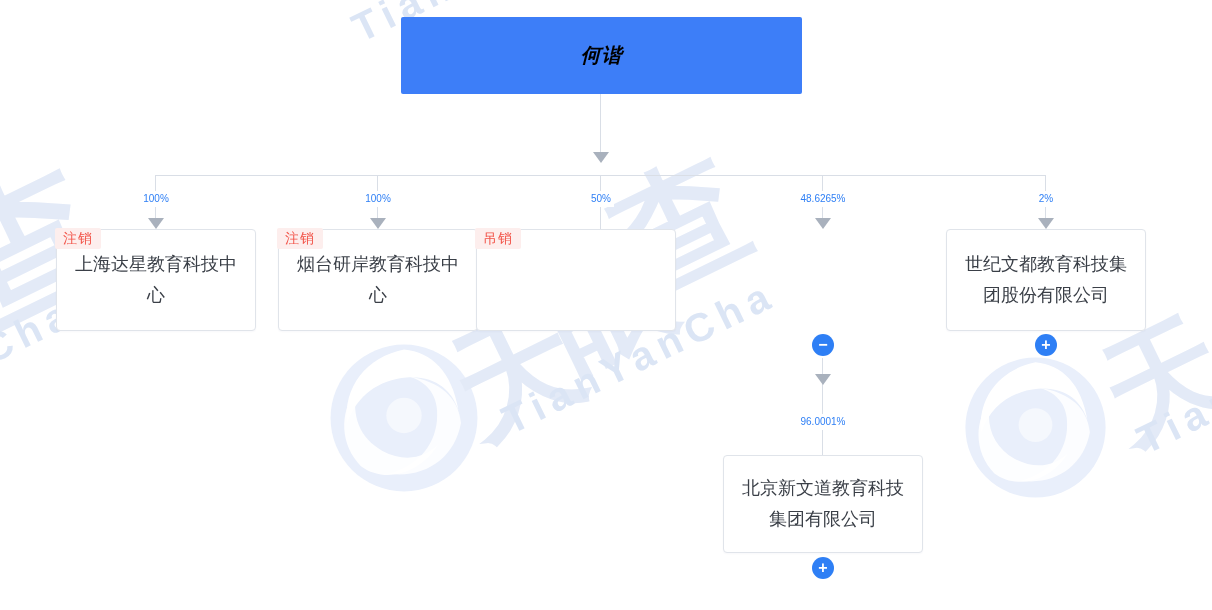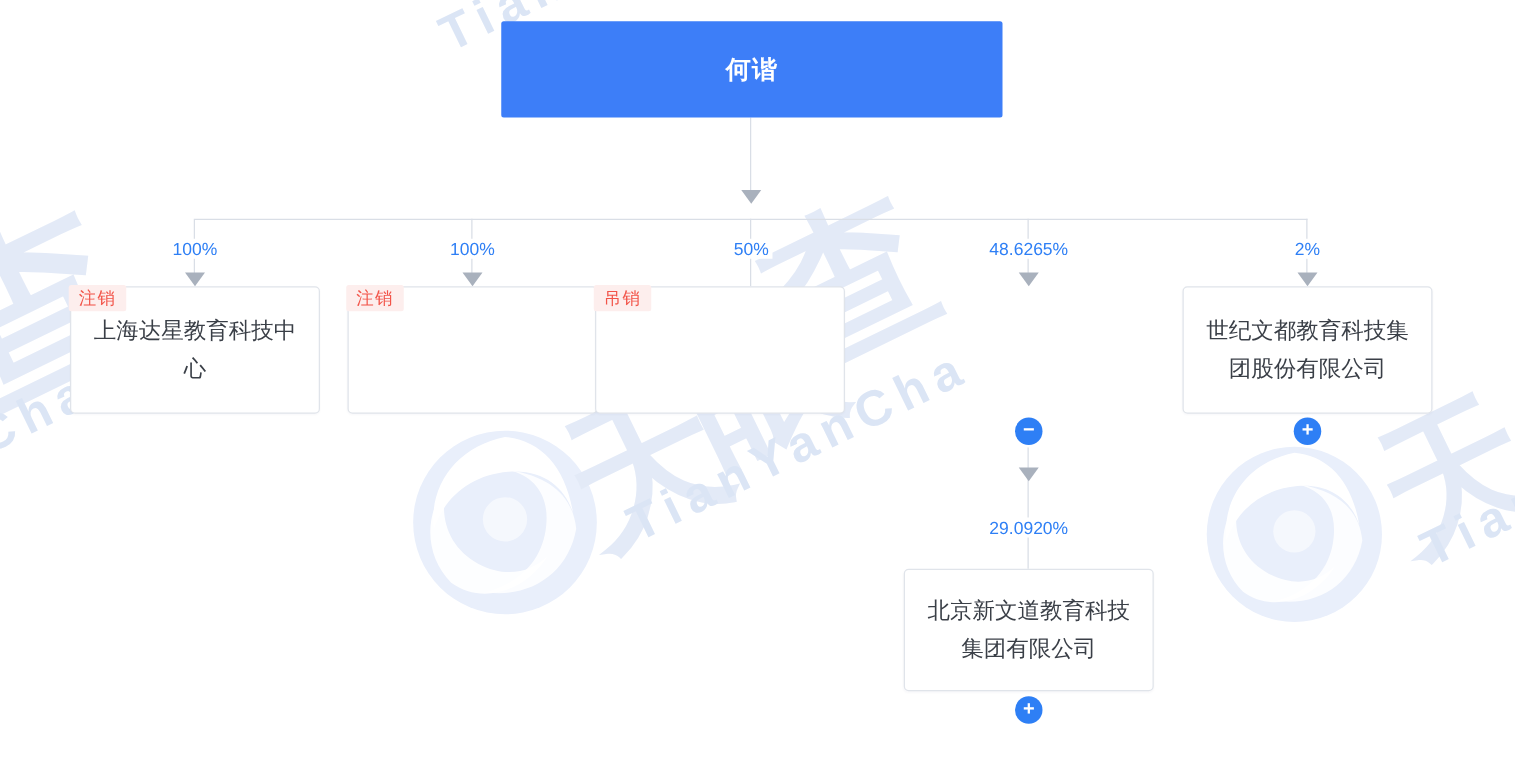--- a/index.html
+++ b/index.html
@@ -15,38 +15,38 @@
   .wm-logo svg{display:block;}
   
   .vline{position:absolute;width:1px;background:#d9dee6;z-index:1;}
   .hline{position:absolute;height:1px;background:#d9dee6;z-index:1;}
   .arrow-down{position:absolute;width:0;height:0;z-index:2;
     border-left:8px solid transparent;border-right:8px solid transparent;
     border-top:11px solid #a9b1bd;}
   
   .root-node{
     position:absolute;left:401px;top:17px;width:401px;height:77px;
-    background:#3d7ef8;border-radius:2px;color:#ffffff;font-size:20px;font-weight:bold;
-    display:flex;align-items:center;justify-content:center;z-index:2;letter-spacing:1px;
+    background:#3d7ef8;border-radius:2px;color:#000000;font-size:20px;font-weight:bold;
+    display:flex;align-items:center;justify-content:center;z-index:2;letter-spacing:1px;font-style:italic;
   }
   .company-box{
     position:absolute;width:200px;height:102px;background:#fff;
     border:1px solid #e0e4ea;border-radius:4px;box-sizing:border-box;
     display:flex;align-items:center;justify-content:center;text-align:center;
     font-size:18px;line-height:31px;color:#3a3f47;padding:0 14px;
     word-break:break-all;z-index:2;box-shadow:0 1px 2px rgba(20,40,80,0.03);
   }
   .status-badge{
     position:absolute;left:-2px;top:-2px;height:21px;line-height:21px;
     padding:0 8px;font-size:14px;color:#f25449;background:#fdeeed;
     border-radius:2px;z-index:3;letter-spacing:1px;
   }
   .pct-label{
     position:absolute;transform:translateX(-50%);background:#fff;
-    padding:0 3px;font-size:14px;line-height:16px;color:#2e7ff5;z-index:2;
+    padding:0 3px;font-size:10px;line-height:16px;color:#2e7ff5;z-index:2;
   }
   .expand-btn{
     position:absolute;width:22px;height:22px;border-radius:50%;background:#2e7ff5;
     color:#fff;display:flex;align-items:center;justify-content:center;
     font-size:16px;font-weight:bold;line-height:1;z-index:3;cursor:pointer;
     box-shadow:0 0 0 2px #ffffff;
   }
 </style>
 </head>
 <body>
@@ -105,33 +105,34 @@
   <div class="root-node">
     <span>何谐</span>
   </div>
 
   <div class="company-box" style="left:56px;top:229px;">
     <span class="status-badge">注销</span>
     <span>上海达星教育科技中心</span>
   </div>
   <div class="company-box" style="left:278px;top:229px;">
     <span class="status-badge">注销</span>
+    <span>烟台研岸教育科技中心</span>
   </div>
   <div class="company-box" style="left:476px;top:229px;">
     <span class="status-badge">吊销</span>
   </div>
   <div class="company-box" style="left:946px;top:229px;">
     <span>世纪文都教育科技集团股份有限公司</span>
   </div>
 
   <div class="expand-btn" style="left:812px;top:334px;">−</div>
   <div class="expand-btn" style="left:1035px;top:334px;">+</div>
 
   <div class="vline" style="left:822px;top:356px;height:99px;"></div>
   <div class="arrow-down" style="left:815px;top:374px;"></div>
-  <div class="pct-label" style="left:823px;top:414px;">29.0920%</div>
+  <div class="pct-label" style="left:823px;top:414px;">96.0001%</div>
 
   <div class="company-box" style="left:723px;top:455px;height:98px;">
     <span>北京新文道教育科技集团有限公司</span>
   </div>
   <div class="expand-btn" style="left:812px;top:557px;">+</div>
 
 </div>
 
 </body></html>

